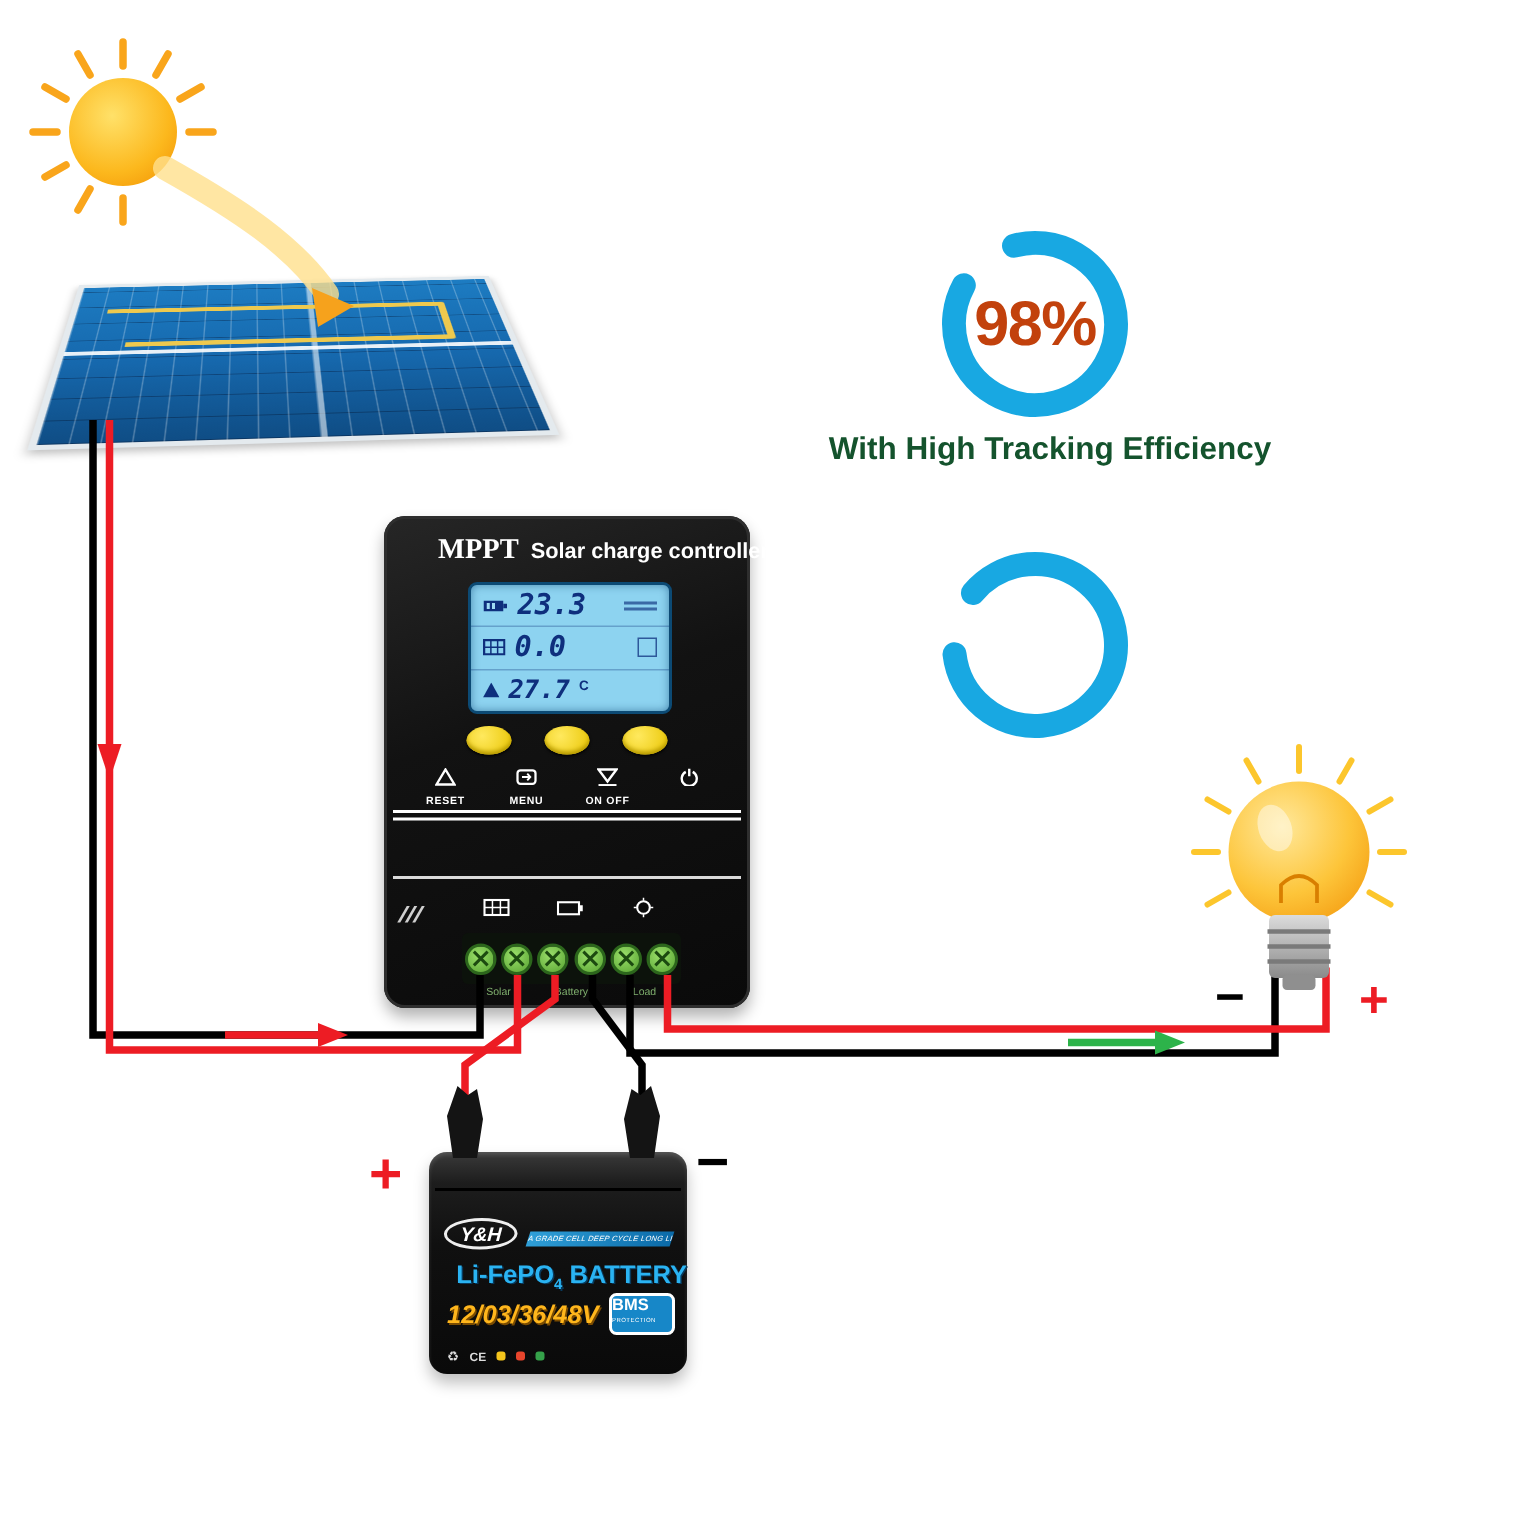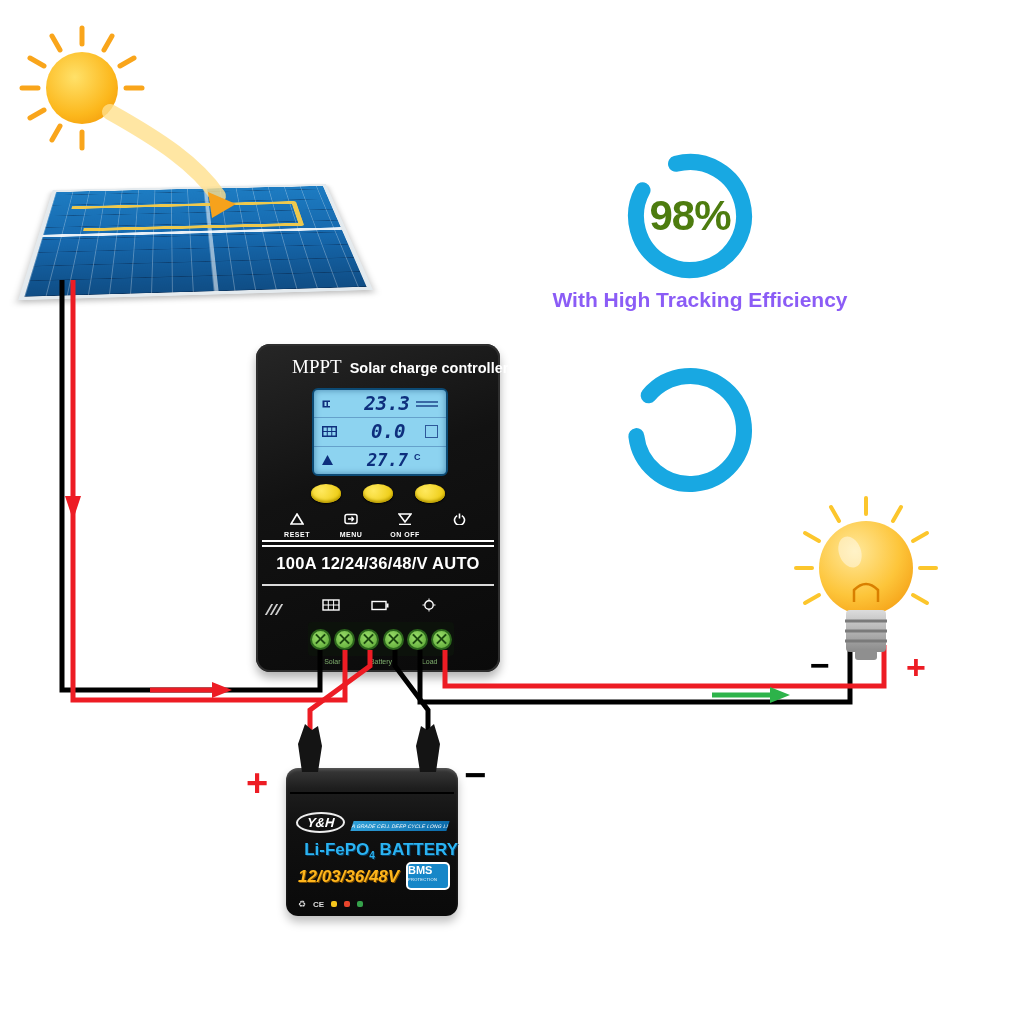--- a/index.html
+++ b/index.html
@@ -17,29 +17,29 @@
            linear-gradient(180deg,#1d7cc2 0%,#1668ad 55%,#0f4d85 100%);
          border:5px solid #e4eaee; box-shadow:0 4px 8px rgba(0,0,0,.25);}
   .panel-hdiv{left:0;right:0;top:47%;height:5px;background:rgba(255,255,255,.9);}
   .panel-vdiv{top:0;bottom:0;left:55%;width:4px;background:rgba(255,255,255,.55);}
 
   
   .controller{left:256px;top:344px;width:244px;height:328px;z-index:1;
               background:linear-gradient(160deg,#262626 0%,#121212 40%,#0a0a0a 100%);
               border-radius:14px;box-shadow:inset 0 0 0 2px #2e2e2e,0 6px 10px rgba(0,0,0,.3);}
   .ctl-header{top:12px;left:0;right:0;text-align:center;color:#fff;white-space:nowrap;}
-  .ctl-brand{font-family:"Liberation Serif",serif;font-weight:normal;font-size:19px;margin-right:8px;margin-left:36px;}
+  .ctl-brand{font-family:"Liberation Serif",serif;font-weight:bold;font-size:19px;margin-right:8px;margin-left:36px;}
   .ctl-title{font-weight:bold;font-size:14.5px;}
   .lcd{left:56px;top:44px;width:132px;height:84px;background:#8dd3f0;border:2px solid #0c4a74;
        border-radius:6px;box-shadow:inset 0 0 6px rgba(6,60,110,.5);display:flex;flex-direction:column;}
   .lcd-row{flex:1;display:flex;align-items:center;gap:6px;padding:0 8px;
            border-bottom:1px solid rgba(10,45,120,.30);}
   .lcd-row:last-child{border-bottom:none;}
   .lcd-val{font-family:"DejaVu Sans Mono",monospace;font-weight:bold;font-style:italic;
-           color:#0e2f7d;font-size:19px;line-height:1;margin-left:28px;}
+           color:#0e2f7d;font-size:19px;line-height:1;}
   .lcd-row3 .lcd-val{font-size:17px;}
   .lcd-unit{font-size:9px;color:#0e2f7d;font-weight:bold;align-self:flex-start;margin-top:5px;}
   .micro{margin-left:auto;display:flex;flex-direction:column;gap:2px;}
   .micro i{display:block;width:22px;height:2px;background:rgba(14,47,125,.65);}
   .mbox{margin-left:auto;width:11px;height:11px;border:1.5px solid rgba(14,47,125,.75);}
   .btns{top:140px;left:0;right:0;display:flex;justify-content:center;gap:22px;}
   .btn{width:30px;height:19px;border-radius:50%;
        background:radial-gradient(circle at 35% 35%,#ffe95e,#e9c502);
        box-shadow:0 1px 2px #000,inset 0 -2px 3px #b79a00;}
   .ctlicons{top:167px;left:0;right:0;display:flex;justify-content:center;gap:16px;}
@@ -79,22 +79,22 @@
   .bms{right:8px;top:94px;width:44px;height:28px;background:#1787c8;border:2px solid #fff;
        border-radius:5px;color:#fff;box-sizing:border-box;}
   .bms-t{font-size:11px;font-weight:bold;line-height:13px;}
   .bms-s{font-size:4px;line-height:5px;letter-spacing:.3px;}
   .certs{left:12px;bottom:7px;display:flex;gap:7px;align-items:center;color:#ddd;font-size:9px;}
   .certs .ce{font-weight:bold;font-size:8px;}
   .dot{width:6px;height:6px;border-radius:2px;display:inline-block;}
 
   
   .stat-val{width:140px;text-align:center;font-size:42px;font-weight:bold;letter-spacing:-1px;
-            color:#4d7c0f;z-index:4;}
-  .stat-label{width:380px;text-align:center;font-size:21px;font-weight:bold;color:#8b5cf6;z-index:4;}
+            color:#c2410c;z-index:4;}
+  .stat-label{width:380px;text-align:center;font-size:21px;font-weight:bold;color:#14532d;z-index:4;}
   .sign{z-index:4;font-weight:bold;line-height:1;}
 
   .overlay{left:0;top:0;z-index:2;}
 </style>
 </head>
 <body>
 
 <div class="stage">
 
   <div class="abs panel">
@@ -169,21 +169,20 @@
       </div>
       <div class="ci">
         <svg width="13" height="12">
             <path d="M4.2 2.6 A5 5 0 1 0 8.8 2.6" fill="none" stroke="#fff" stroke-width="1.6"></path>
             <line x1="6.5" y1="0.5" x2="6.5" y2="5.5" stroke="#fff" stroke-width="1.6"></line>
           </svg>
       </div>
     </div>
     <div class="abs dline" style="top:196px;"></div>
     <div class="abs dline" style="top:201px;"></div>
-    <div class="abs rating">100A 12/24/36/48/V AUTO</div>
     <div class="abs dline" style="top:240px;opacity:.85;"></div>
     <div class="abs vents">
         <i></i>
         <i></i>
         <i></i>
       </div>
     <div class="abs termicons">
       <svg width="18" height="14">
           <rect x="1" y="2" width="16" height="10" fill="none" stroke="#fff" stroke-width="1.4"></rect>
           <line x1="6.3" y1="2" x2="6.3" y2="12" stroke="#fff"></line>

